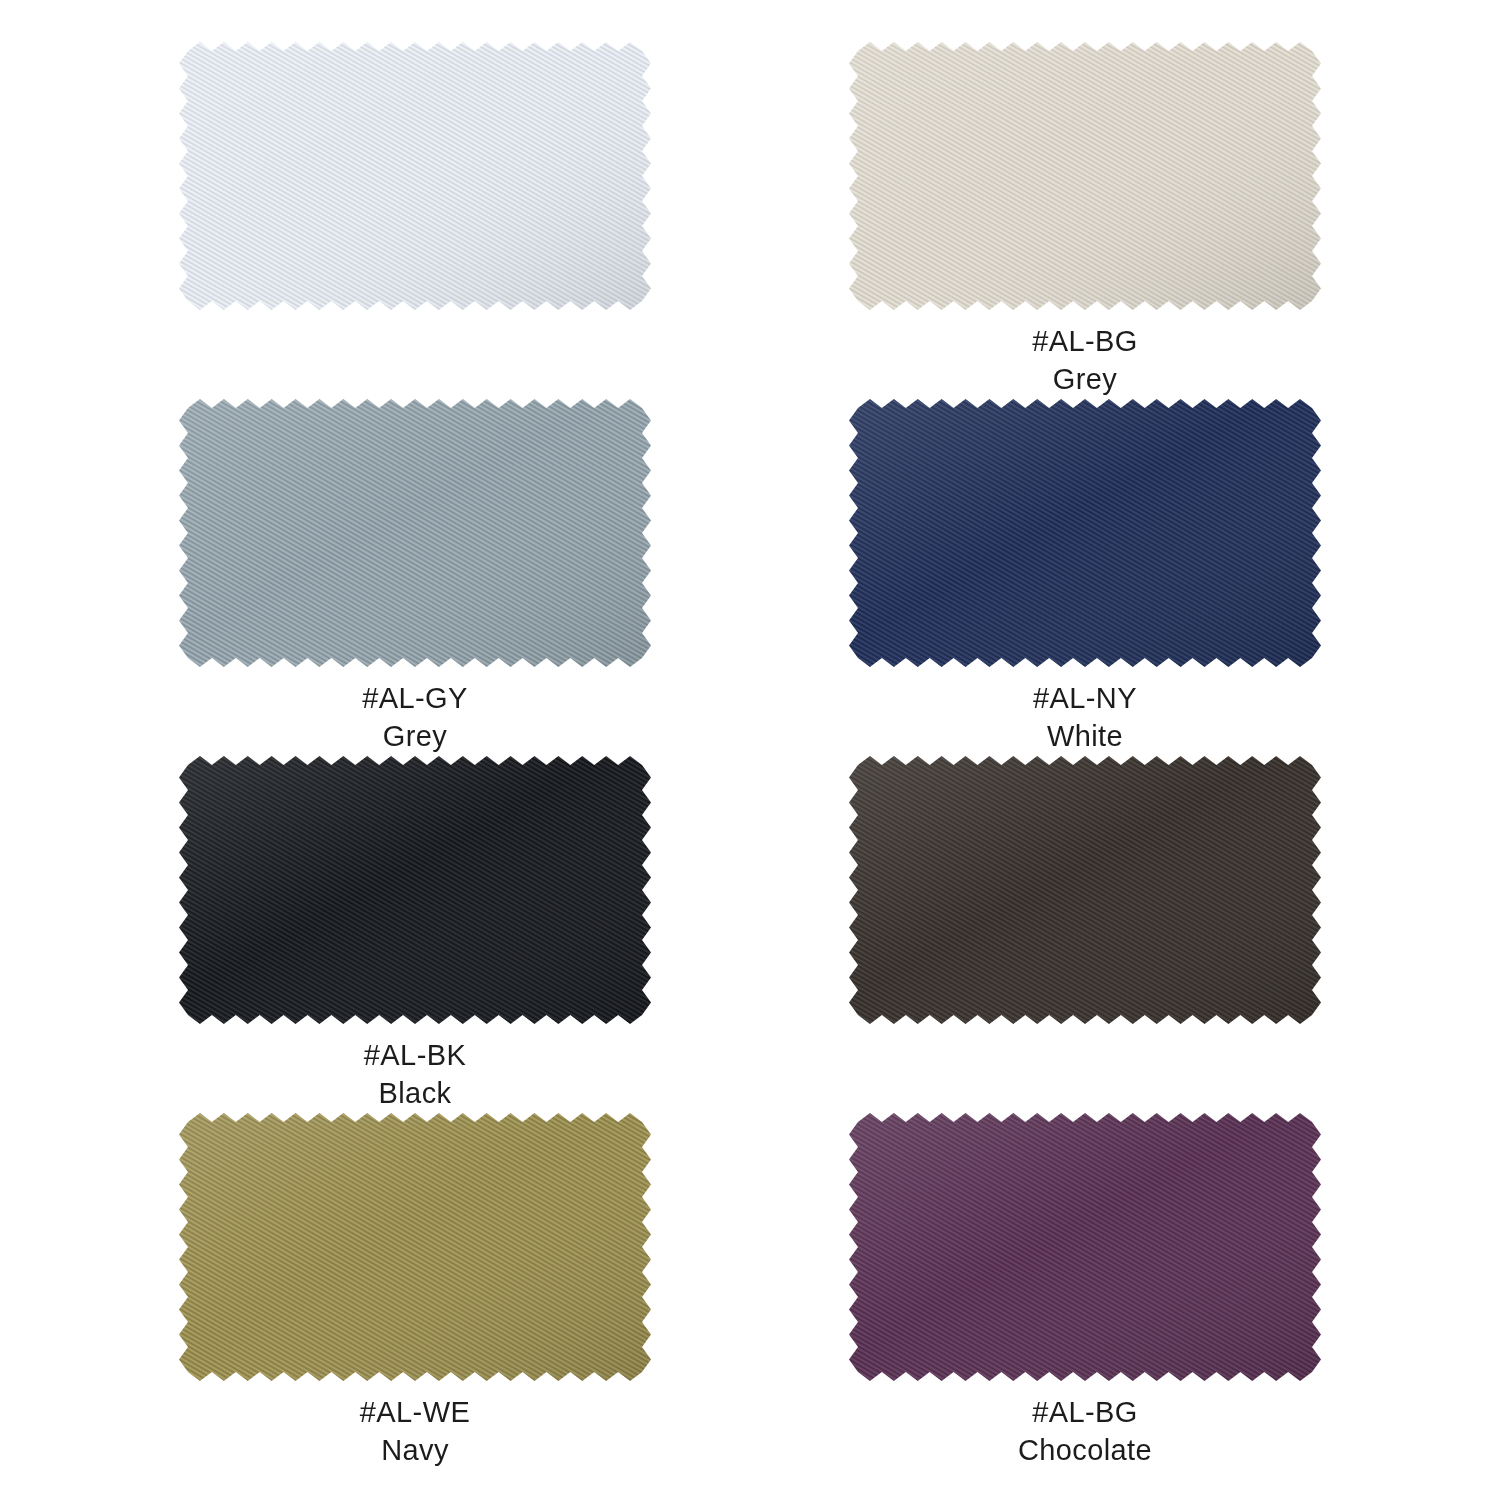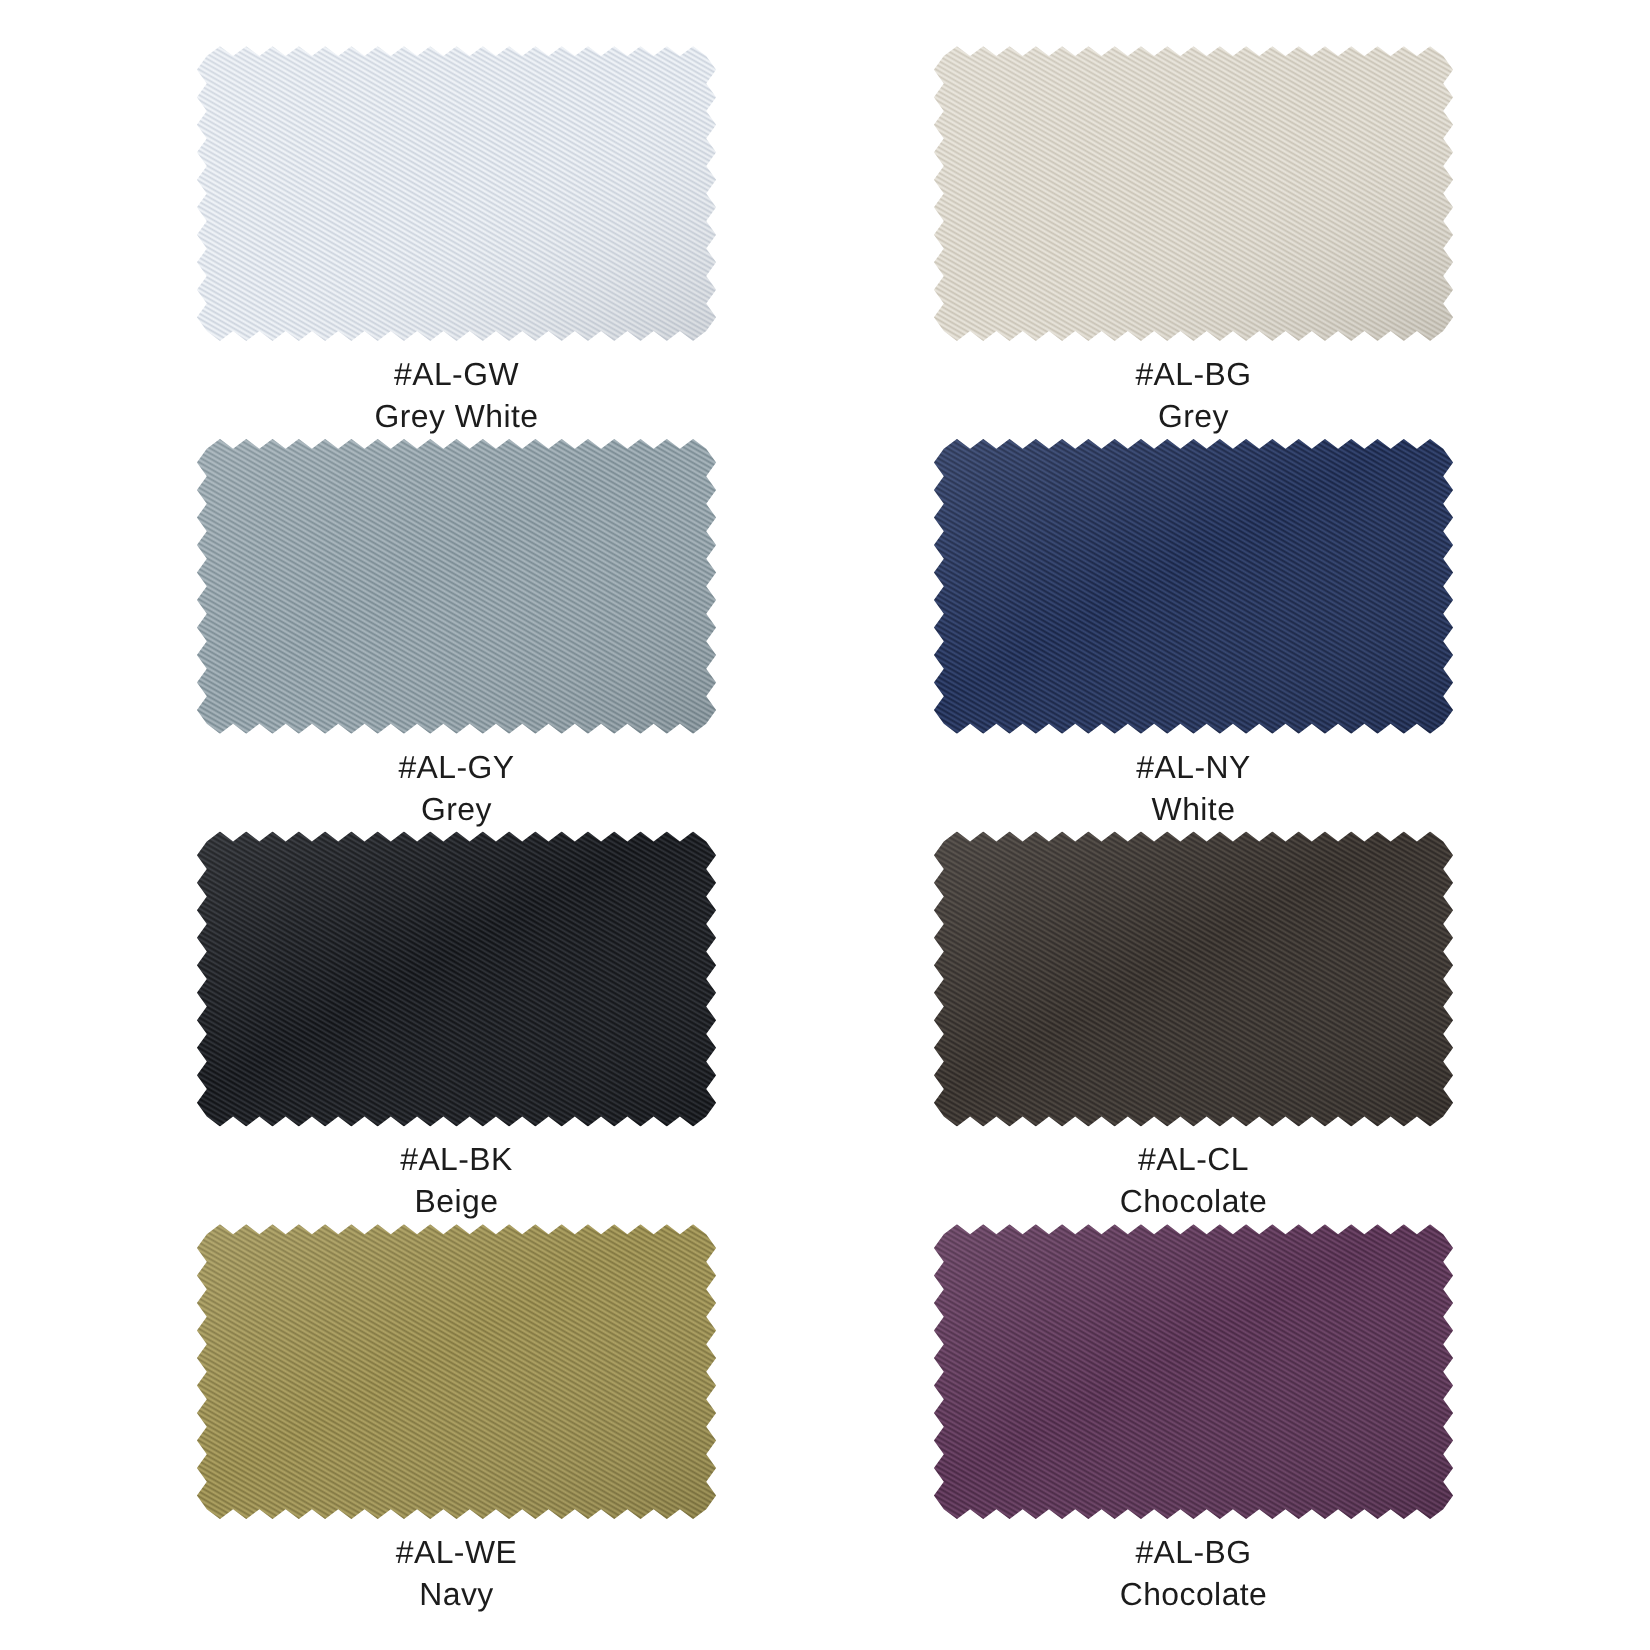--- a/index.html
+++ b/index.html
@@ -87,24 +87,20 @@
               <stop offset="100%" stop-color="#000000" stop-opacity="0.10"></stop>
             </linearGradient>
             <clipPath id="clip-0">
               <path d="M9.00,9.00 L20.95,0.00 L32.89,9.00 L44.84,0.00 L56.79,9.00 L68.74,0.00 L80.68,9.00 L92.63,0.00 L104.58,9.00 L116.53,0.00 L128.47,9.00 L140.42,0.00 L152.37,9.00 L164.32,0.00 L176.26,9.00 L188.21,0.00 L200.16,9.00 L212.11,0.00 L224.05,9.00 L236.00,0.00 L247.95,9.00 L259.89,0.00 L271.84,9.00 L283.79,0.00 L295.74,9.00 L307.68,0.00 L319.63,9.00 L331.58,0.00 L343.53,9.00 L355.47,0.00 L367.42,9.00 L379.37,0.00 L391.32,9.00 L403.26,0.00 L415.21,9.00 L427.16,0.00 L439.11,9.00 L451.05,0.00 L463.00,9.00 L463.00,9.00 L472.00,21.50 L463.00,34.00 L472.00,46.50 L463.00,59.00 L472.00,71.50 L463.00,84.00 L472.00,96.50 L463.00,109.00 L472.00,121.50 L463.00,134.00 L472.00,146.50 L463.00,159.00 L472.00,171.50 L463.00,184.00 L472.00,196.50 L463.00,209.00 L472.00,221.50 L463.00,234.00 L472.00,246.50 L463.00,259.00 L463.00,259.00 L451.05,268.00 L439.11,259.00 L427.16,268.00 L415.21,259.00 L403.26,268.00 L391.32,259.00 L379.37,268.00 L367.42,259.00 L355.47,268.00 L343.53,259.00 L331.58,268.00 L319.63,259.00 L307.68,268.00 L295.74,259.00 L283.79,268.00 L271.84,259.00 L259.89,268.00 L247.95,259.00 L236.00,268.00 L224.05,259.00 L212.11,268.00 L200.16,259.00 L188.21,268.00 L176.26,259.00 L164.32,268.00 L152.37,259.00 L140.42,268.00 L128.47,259.00 L116.53,268.00 L104.58,259.00 L92.63,268.00 L80.68,259.00 L68.74,268.00 L56.79,259.00 L44.84,268.00 L32.89,259.00 L20.95,268.00 L9.00,259.00 L9.00,259.00 L0.00,246.50 L9.00,234.00 L0.00,221.50 L9.00,209.00 L0.00,196.50 L9.00,184.00 L0.00,171.50 L9.00,159.00 L0.00,146.50 L9.00,134.00 L0.00,121.50 L9.00,109.00 L0.00,96.50 L9.00,84.00 L0.00,71.50 L9.00,59.00 L0.00,46.50 L9.00,34.00 L0.00,21.50 L9.00,9.00 Z"></path>
             </clipPath>
           </defs>
           <path d="M9.00,9.00 L20.95,0.00 L32.89,9.00 L44.84,0.00 L56.79,9.00 L68.74,0.00 L80.68,9.00 L92.63,0.00 L104.58,9.00 L116.53,0.00 L128.47,9.00 L140.42,0.00 L152.37,9.00 L164.32,0.00 L176.26,9.00 L188.21,0.00 L200.16,9.00 L212.11,0.00 L224.05,9.00 L236.00,0.00 L247.95,9.00 L259.89,0.00 L271.84,9.00 L283.79,0.00 L295.74,9.00 L307.68,0.00 L319.63,9.00 L331.58,0.00 L343.53,9.00 L355.47,0.00 L367.42,9.00 L379.37,0.00 L391.32,9.00 L403.26,0.00 L415.21,9.00 L427.16,0.00 L439.11,9.00 L451.05,0.00 L463.00,9.00 L463.00,9.00 L472.00,21.50 L463.00,34.00 L472.00,46.50 L463.00,59.00 L472.00,71.50 L463.00,84.00 L472.00,96.50 L463.00,109.00 L472.00,121.50 L463.00,134.00 L472.00,146.50 L463.00,159.00 L472.00,171.50 L463.00,184.00 L472.00,196.50 L463.00,209.00 L472.00,221.50 L463.00,234.00 L472.00,246.50 L463.00,259.00 L463.00,259.00 L451.05,268.00 L439.11,259.00 L427.16,268.00 L415.21,259.00 L403.26,268.00 L391.32,259.00 L379.37,268.00 L367.42,259.00 L355.47,268.00 L343.53,259.00 L331.58,268.00 L319.63,259.00 L307.68,268.00 L295.74,259.00 L283.79,268.00 L271.84,259.00 L259.89,268.00 L247.95,259.00 L236.00,268.00 L224.05,259.00 L212.11,268.00 L200.16,259.00 L188.21,268.00 L176.26,259.00 L164.32,268.00 L152.37,259.00 L140.42,268.00 L128.47,259.00 L116.53,268.00 L104.58,259.00 L92.63,268.00 L80.68,259.00 L68.74,268.00 L56.79,259.00 L44.84,268.00 L32.89,259.00 L20.95,268.00 L9.00,259.00 L9.00,259.00 L0.00,246.50 L9.00,234.00 L0.00,221.50 L9.00,209.00 L0.00,196.50 L9.00,184.00 L0.00,171.50 L9.00,159.00 L0.00,146.50 L9.00,134.00 L0.00,121.50 L9.00,109.00 L0.00,96.50 L9.00,84.00 L0.00,71.50 L9.00,59.00 L0.00,46.50 L9.00,34.00 L0.00,21.50 L9.00,9.00 Z" fill="url(#twill-0)"></path>
           <path d="M9.00,9.00 L20.95,0.00 L32.89,9.00 L44.84,0.00 L56.79,9.00 L68.74,0.00 L80.68,9.00 L92.63,0.00 L104.58,9.00 L116.53,0.00 L128.47,9.00 L140.42,0.00 L152.37,9.00 L164.32,0.00 L176.26,9.00 L188.21,0.00 L200.16,9.00 L212.11,0.00 L224.05,9.00 L236.00,0.00 L247.95,9.00 L259.89,0.00 L271.84,9.00 L283.79,0.00 L295.74,9.00 L307.68,0.00 L319.63,9.00 L331.58,0.00 L343.53,9.00 L355.47,0.00 L367.42,9.00 L379.37,0.00 L391.32,9.00 L403.26,0.00 L415.21,9.00 L427.16,0.00 L439.11,9.00 L451.05,0.00 L463.00,9.00 L463.00,9.00 L472.00,21.50 L463.00,34.00 L472.00,46.50 L463.00,59.00 L472.00,71.50 L463.00,84.00 L472.00,96.50 L463.00,109.00 L472.00,121.50 L463.00,134.00 L472.00,146.50 L463.00,159.00 L472.00,171.50 L463.00,184.00 L472.00,196.50 L463.00,209.00 L472.00,221.50 L463.00,234.00 L472.00,246.50 L463.00,259.00 L463.00,259.00 L451.05,268.00 L439.11,259.00 L427.16,268.00 L415.21,259.00 L403.26,268.00 L391.32,259.00 L379.37,268.00 L367.42,259.00 L355.47,268.00 L343.53,259.00 L331.58,268.00 L319.63,259.00 L307.68,268.00 L295.74,259.00 L283.79,268.00 L271.84,259.00 L259.89,268.00 L247.95,259.00 L236.00,268.00 L224.05,259.00 L212.11,268.00 L200.16,259.00 L188.21,268.00 L176.26,259.00 L164.32,268.00 L152.37,259.00 L140.42,268.00 L128.47,259.00 L116.53,268.00 L104.58,259.00 L92.63,268.00 L80.68,259.00 L68.74,268.00 L56.79,259.00 L44.84,268.00 L32.89,259.00 L20.95,268.00 L9.00,259.00 L9.00,259.00 L0.00,246.50 L9.00,234.00 L0.00,221.50 L9.00,209.00 L0.00,196.50 L9.00,184.00 L0.00,171.50 L9.00,159.00 L0.00,146.50 L9.00,134.00 L0.00,121.50 L9.00,109.00 L0.00,96.50 L9.00,84.00 L0.00,71.50 L9.00,59.00 L0.00,46.50 L9.00,34.00 L0.00,21.50 L9.00,9.00 Z" fill="url(#shade-0)"></path>
         </svg>
       </div>
-      <div class="swatch-caption">
-        <span class="swatch-code">#AL-GW</span>
-        <span class="swatch-name">Grey White</span>
-      </div>
     </div>
     <div class="swatch-cell">
       <div class="swatch-figure">
         <svg viewBox="0 0 472 268" preserveAspectRatio="none">
           <defs>
             <pattern id="twill-1" width="4" height="4" patternUnits="userSpaceOnUse" patternTransform="rotate(-60)">
               <rect width="4" height="4" fill="#ddd8cd"></rect>
               <rect x="0" y="0" width="1.25" height="4" fill="#ece8e0" opacity="0.75"></rect>
               <rect x="2" y="0" width="1.25" height="4" fill="#c2bcae" opacity="0.7"></rect>
             </pattern>
@@ -197,21 +193,21 @@
             <clipPath id="clip-4">
               <path d="M9.00,9.00 L20.95,0.00 L32.89,9.00 L44.84,0.00 L56.79,9.00 L68.74,0.00 L80.68,9.00 L92.63,0.00 L104.58,9.00 L116.53,0.00 L128.47,9.00 L140.42,0.00 L152.37,9.00 L164.32,0.00 L176.26,9.00 L188.21,0.00 L200.16,9.00 L212.11,0.00 L224.05,9.00 L236.00,0.00 L247.95,9.00 L259.89,0.00 L271.84,9.00 L283.79,0.00 L295.74,9.00 L307.68,0.00 L319.63,9.00 L331.58,0.00 L343.53,9.00 L355.47,0.00 L367.42,9.00 L379.37,0.00 L391.32,9.00 L403.26,0.00 L415.21,9.00 L427.16,0.00 L439.11,9.00 L451.05,0.00 L463.00,9.00 L463.00,9.00 L472.00,21.50 L463.00,34.00 L472.00,46.50 L463.00,59.00 L472.00,71.50 L463.00,84.00 L472.00,96.50 L463.00,109.00 L472.00,121.50 L463.00,134.00 L472.00,146.50 L463.00,159.00 L472.00,171.50 L463.00,184.00 L472.00,196.50 L463.00,209.00 L472.00,221.50 L463.00,234.00 L472.00,246.50 L463.00,259.00 L463.00,259.00 L451.05,268.00 L439.11,259.00 L427.16,268.00 L415.21,259.00 L403.26,268.00 L391.32,259.00 L379.37,268.00 L367.42,259.00 L355.47,268.00 L343.53,259.00 L331.58,268.00 L319.63,259.00 L307.68,268.00 L295.74,259.00 L283.79,268.00 L271.84,259.00 L259.89,268.00 L247.95,259.00 L236.00,268.00 L224.05,259.00 L212.11,268.00 L200.16,259.00 L188.21,268.00 L176.26,259.00 L164.32,268.00 L152.37,259.00 L140.42,268.00 L128.47,259.00 L116.53,268.00 L104.58,259.00 L92.63,268.00 L80.68,259.00 L68.74,268.00 L56.79,259.00 L44.84,268.00 L32.89,259.00 L20.95,268.00 L9.00,259.00 L9.00,259.00 L0.00,246.50 L9.00,234.00 L0.00,221.50 L9.00,209.00 L0.00,196.50 L9.00,184.00 L0.00,171.50 L9.00,159.00 L0.00,146.50 L9.00,134.00 L0.00,121.50 L9.00,109.00 L0.00,96.50 L9.00,84.00 L0.00,71.50 L9.00,59.00 L0.00,46.50 L9.00,34.00 L0.00,21.50 L9.00,9.00 Z"></path>
             </clipPath>
           </defs>
           <path d="M9.00,9.00 L20.95,0.00 L32.89,9.00 L44.84,0.00 L56.79,9.00 L68.74,0.00 L80.68,9.00 L92.63,0.00 L104.58,9.00 L116.53,0.00 L128.47,9.00 L140.42,0.00 L152.37,9.00 L164.32,0.00 L176.26,9.00 L188.21,0.00 L200.16,9.00 L212.11,0.00 L224.05,9.00 L236.00,0.00 L247.95,9.00 L259.89,0.00 L271.84,9.00 L283.79,0.00 L295.74,9.00 L307.68,0.00 L319.63,9.00 L331.58,0.00 L343.53,9.00 L355.47,0.00 L367.42,9.00 L379.37,0.00 L391.32,9.00 L403.26,0.00 L415.21,9.00 L427.16,0.00 L439.11,9.00 L451.05,0.00 L463.00,9.00 L463.00,9.00 L472.00,21.50 L463.00,34.00 L472.00,46.50 L463.00,59.00 L472.00,71.50 L463.00,84.00 L472.00,96.50 L463.00,109.00 L472.00,121.50 L463.00,134.00 L472.00,146.50 L463.00,159.00 L472.00,171.50 L463.00,184.00 L472.00,196.50 L463.00,209.00 L472.00,221.50 L463.00,234.00 L472.00,246.50 L463.00,259.00 L463.00,259.00 L451.05,268.00 L439.11,259.00 L427.16,268.00 L415.21,259.00 L403.26,268.00 L391.32,259.00 L379.37,268.00 L367.42,259.00 L355.47,268.00 L343.53,259.00 L331.58,268.00 L319.63,259.00 L307.68,268.00 L295.74,259.00 L283.79,268.00 L271.84,259.00 L259.89,268.00 L247.95,259.00 L236.00,268.00 L224.05,259.00 L212.11,268.00 L200.16,259.00 L188.21,268.00 L176.26,259.00 L164.32,268.00 L152.37,259.00 L140.42,268.00 L128.47,259.00 L116.53,268.00 L104.58,259.00 L92.63,268.00 L80.68,259.00 L68.74,268.00 L56.79,259.00 L44.84,268.00 L32.89,259.00 L20.95,268.00 L9.00,259.00 L9.00,259.00 L0.00,246.50 L9.00,234.00 L0.00,221.50 L9.00,209.00 L0.00,196.50 L9.00,184.00 L0.00,171.50 L9.00,159.00 L0.00,146.50 L9.00,134.00 L0.00,121.50 L9.00,109.00 L0.00,96.50 L9.00,84.00 L0.00,71.50 L9.00,59.00 L0.00,46.50 L9.00,34.00 L0.00,21.50 L9.00,9.00 Z" fill="url(#twill-4)"></path>
           <path d="M9.00,9.00 L20.95,0.00 L32.89,9.00 L44.84,0.00 L56.79,9.00 L68.74,0.00 L80.68,9.00 L92.63,0.00 L104.58,9.00 L116.53,0.00 L128.47,9.00 L140.42,0.00 L152.37,9.00 L164.32,0.00 L176.26,9.00 L188.21,0.00 L200.16,9.00 L212.11,0.00 L224.05,9.00 L236.00,0.00 L247.95,9.00 L259.89,0.00 L271.84,9.00 L283.79,0.00 L295.74,9.00 L307.68,0.00 L319.63,9.00 L331.58,0.00 L343.53,9.00 L355.47,0.00 L367.42,9.00 L379.37,0.00 L391.32,9.00 L403.26,0.00 L415.21,9.00 L427.16,0.00 L439.11,9.00 L451.05,0.00 L463.00,9.00 L463.00,9.00 L472.00,21.50 L463.00,34.00 L472.00,46.50 L463.00,59.00 L472.00,71.50 L463.00,84.00 L472.00,96.50 L463.00,109.00 L472.00,121.50 L463.00,134.00 L472.00,146.50 L463.00,159.00 L472.00,171.50 L463.00,184.00 L472.00,196.50 L463.00,209.00 L472.00,221.50 L463.00,234.00 L472.00,246.50 L463.00,259.00 L463.00,259.00 L451.05,268.00 L439.11,259.00 L427.16,268.00 L415.21,259.00 L403.26,268.00 L391.32,259.00 L379.37,268.00 L367.42,259.00 L355.47,268.00 L343.53,259.00 L331.58,268.00 L319.63,259.00 L307.68,268.00 L295.74,259.00 L283.79,268.00 L271.84,259.00 L259.89,268.00 L247.95,259.00 L236.00,268.00 L224.05,259.00 L212.11,268.00 L200.16,259.00 L188.21,268.00 L176.26,259.00 L164.32,268.00 L152.37,259.00 L140.42,268.00 L128.47,259.00 L116.53,268.00 L104.58,259.00 L92.63,268.00 L80.68,259.00 L68.74,268.00 L56.79,259.00 L44.84,268.00 L32.89,259.00 L20.95,268.00 L9.00,259.00 L9.00,259.00 L0.00,246.50 L9.00,234.00 L0.00,221.50 L9.00,209.00 L0.00,196.50 L9.00,184.00 L0.00,171.50 L9.00,159.00 L0.00,146.50 L9.00,134.00 L0.00,121.50 L9.00,109.00 L0.00,96.50 L9.00,84.00 L0.00,71.50 L9.00,59.00 L0.00,46.50 L9.00,34.00 L0.00,21.50 L9.00,9.00 Z" fill="url(#shade-4)"></path>
         </svg>
       </div>
       <div class="swatch-caption">
         <span class="swatch-code">#AL-BK</span>
-        <span class="swatch-name">Beige</span>
+        <span class="swatch-name">Black</span>
       </div>
     </div>
     <div class="swatch-cell">
       <div class="swatch-figure">
         <svg viewBox="0 0 472 268" preserveAspectRatio="none">
           <defs>
             <pattern id="twill-5" width="4" height="4" patternUnits="userSpaceOnUse" patternTransform="rotate(-60)">
               <rect width="4" height="4" fill="#3b3531"></rect>
               <rect x="0" y="0" width="1.25" height="4" fill="#514a44" opacity="0.75"></rect>
               <rect x="2" y="0" width="1.25" height="4" fill="#26221f" opacity="0.7"></rect>
@@ -222,24 +218,20 @@
               <stop offset="100%" stop-color="#000000" stop-opacity="0.10"></stop>
             </linearGradient>
             <clipPath id="clip-5">
               <path d="M9.00,9.00 L20.95,0.00 L32.89,9.00 L44.84,0.00 L56.79,9.00 L68.74,0.00 L80.68,9.00 L92.63,0.00 L104.58,9.00 L116.53,0.00 L128.47,9.00 L140.42,0.00 L152.37,9.00 L164.32,0.00 L176.26,9.00 L188.21,0.00 L200.16,9.00 L212.11,0.00 L224.05,9.00 L236.00,0.00 L247.95,9.00 L259.89,0.00 L271.84,9.00 L283.79,0.00 L295.74,9.00 L307.68,0.00 L319.63,9.00 L331.58,0.00 L343.53,9.00 L355.47,0.00 L367.42,9.00 L379.37,0.00 L391.32,9.00 L403.26,0.00 L415.21,9.00 L427.16,0.00 L439.11,9.00 L451.05,0.00 L463.00,9.00 L463.00,9.00 L472.00,21.50 L463.00,34.00 L472.00,46.50 L463.00,59.00 L472.00,71.50 L463.00,84.00 L472.00,96.50 L463.00,109.00 L472.00,121.50 L463.00,134.00 L472.00,146.50 L463.00,159.00 L472.00,171.50 L463.00,184.00 L472.00,196.50 L463.00,209.00 L472.00,221.50 L463.00,234.00 L472.00,246.50 L463.00,259.00 L463.00,259.00 L451.05,268.00 L439.11,259.00 L427.16,268.00 L415.21,259.00 L403.26,268.00 L391.32,259.00 L379.37,268.00 L367.42,259.00 L355.47,268.00 L343.53,259.00 L331.58,268.00 L319.63,259.00 L307.68,268.00 L295.74,259.00 L283.79,268.00 L271.84,259.00 L259.89,268.00 L247.95,259.00 L236.00,268.00 L224.05,259.00 L212.11,268.00 L200.16,259.00 L188.21,268.00 L176.26,259.00 L164.32,268.00 L152.37,259.00 L140.42,268.00 L128.47,259.00 L116.53,268.00 L104.58,259.00 L92.63,268.00 L80.68,259.00 L68.74,268.00 L56.79,259.00 L44.84,268.00 L32.89,259.00 L20.95,268.00 L9.00,259.00 L9.00,259.00 L0.00,246.50 L9.00,234.00 L0.00,221.50 L9.00,209.00 L0.00,196.50 L9.00,184.00 L0.00,171.50 L9.00,159.00 L0.00,146.50 L9.00,134.00 L0.00,121.50 L9.00,109.00 L0.00,96.50 L9.00,84.00 L0.00,71.50 L9.00,59.00 L0.00,46.50 L9.00,34.00 L0.00,21.50 L9.00,9.00 Z"></path>
             </clipPath>
           </defs>
           <path d="M9.00,9.00 L20.95,0.00 L32.89,9.00 L44.84,0.00 L56.79,9.00 L68.74,0.00 L80.68,9.00 L92.63,0.00 L104.58,9.00 L116.53,0.00 L128.47,9.00 L140.42,0.00 L152.37,9.00 L164.32,0.00 L176.26,9.00 L188.21,0.00 L200.16,9.00 L212.11,0.00 L224.05,9.00 L236.00,0.00 L247.95,9.00 L259.89,0.00 L271.84,9.00 L283.79,0.00 L295.74,9.00 L307.68,0.00 L319.63,9.00 L331.58,0.00 L343.53,9.00 L355.47,0.00 L367.42,9.00 L379.37,0.00 L391.32,9.00 L403.26,0.00 L415.21,9.00 L427.16,0.00 L439.11,9.00 L451.05,0.00 L463.00,9.00 L463.00,9.00 L472.00,21.50 L463.00,34.00 L472.00,46.50 L463.00,59.00 L472.00,71.50 L463.00,84.00 L472.00,96.50 L463.00,109.00 L472.00,121.50 L463.00,134.00 L472.00,146.50 L463.00,159.00 L472.00,171.50 L463.00,184.00 L472.00,196.50 L463.00,209.00 L472.00,221.50 L463.00,234.00 L472.00,246.50 L463.00,259.00 L463.00,259.00 L451.05,268.00 L439.11,259.00 L427.16,268.00 L415.21,259.00 L403.26,268.00 L391.32,259.00 L379.37,268.00 L367.42,259.00 L355.47,268.00 L343.53,259.00 L331.58,268.00 L319.63,259.00 L307.68,268.00 L295.74,259.00 L283.79,268.00 L271.84,259.00 L259.89,268.00 L247.95,259.00 L236.00,268.00 L224.05,259.00 L212.11,268.00 L200.16,259.00 L188.21,268.00 L176.26,259.00 L164.32,268.00 L152.37,259.00 L140.42,268.00 L128.47,259.00 L116.53,268.00 L104.58,259.00 L92.63,268.00 L80.68,259.00 L68.74,268.00 L56.79,259.00 L44.84,268.00 L32.89,259.00 L20.95,268.00 L9.00,259.00 L9.00,259.00 L0.00,246.50 L9.00,234.00 L0.00,221.50 L9.00,209.00 L0.00,196.50 L9.00,184.00 L0.00,171.50 L9.00,159.00 L0.00,146.50 L9.00,134.00 L0.00,121.50 L9.00,109.00 L0.00,96.50 L9.00,84.00 L0.00,71.50 L9.00,59.00 L0.00,46.50 L9.00,34.00 L0.00,21.50 L9.00,9.00 Z" fill="url(#twill-5)"></path>
           <path d="M9.00,9.00 L20.95,0.00 L32.89,9.00 L44.84,0.00 L56.79,9.00 L68.74,0.00 L80.68,9.00 L92.63,0.00 L104.58,9.00 L116.53,0.00 L128.47,9.00 L140.42,0.00 L152.37,9.00 L164.32,0.00 L176.26,9.00 L188.21,0.00 L200.16,9.00 L212.11,0.00 L224.05,9.00 L236.00,0.00 L247.95,9.00 L259.89,0.00 L271.84,9.00 L283.79,0.00 L295.74,9.00 L307.68,0.00 L319.63,9.00 L331.58,0.00 L343.53,9.00 L355.47,0.00 L367.42,9.00 L379.37,0.00 L391.32,9.00 L403.26,0.00 L415.21,9.00 L427.16,0.00 L439.11,9.00 L451.05,0.00 L463.00,9.00 L463.00,9.00 L472.00,21.50 L463.00,34.00 L472.00,46.50 L463.00,59.00 L472.00,71.50 L463.00,84.00 L472.00,96.50 L463.00,109.00 L472.00,121.50 L463.00,134.00 L472.00,146.50 L463.00,159.00 L472.00,171.50 L463.00,184.00 L472.00,196.50 L463.00,209.00 L472.00,221.50 L463.00,234.00 L472.00,246.50 L463.00,259.00 L463.00,259.00 L451.05,268.00 L439.11,259.00 L427.16,268.00 L415.21,259.00 L403.26,268.00 L391.32,259.00 L379.37,268.00 L367.42,259.00 L355.47,268.00 L343.53,259.00 L331.58,268.00 L319.63,259.00 L307.68,268.00 L295.74,259.00 L283.79,268.00 L271.84,259.00 L259.89,268.00 L247.95,259.00 L236.00,268.00 L224.05,259.00 L212.11,268.00 L200.16,259.00 L188.21,268.00 L176.26,259.00 L164.32,268.00 L152.37,259.00 L140.42,268.00 L128.47,259.00 L116.53,268.00 L104.58,259.00 L92.63,268.00 L80.68,259.00 L68.74,268.00 L56.79,259.00 L44.84,268.00 L32.89,259.00 L20.95,268.00 L9.00,259.00 L9.00,259.00 L0.00,246.50 L9.00,234.00 L0.00,221.50 L9.00,209.00 L0.00,196.50 L9.00,184.00 L0.00,171.50 L9.00,159.00 L0.00,146.50 L9.00,134.00 L0.00,121.50 L9.00,109.00 L0.00,96.50 L9.00,84.00 L0.00,71.50 L9.00,59.00 L0.00,46.50 L9.00,34.00 L0.00,21.50 L9.00,9.00 Z" fill="url(#shade-5)"></path>
         </svg>
       </div>
-      <div class="swatch-caption">
-        <span class="swatch-code">#AL-CL</span>
-        <span class="swatch-name">Chocolate</span>
-      </div>
     </div>
     <div class="swatch-cell">
       <div class="swatch-figure">
         <svg viewBox="0 0 472 268" preserveAspectRatio="none">
           <defs>
             <pattern id="twill-6" width="4" height="4" patternUnits="userSpaceOnUse" patternTransform="rotate(-60)">
               <rect width="4" height="4" fill="#9b8f52"></rect>
               <rect x="0" y="0" width="1.25" height="4" fill="#b2a667" opacity="0.75"></rect>
               <rect x="2" y="0" width="1.25" height="4" fill="#776d3b" opacity="0.7"></rect>
             </pattern>

